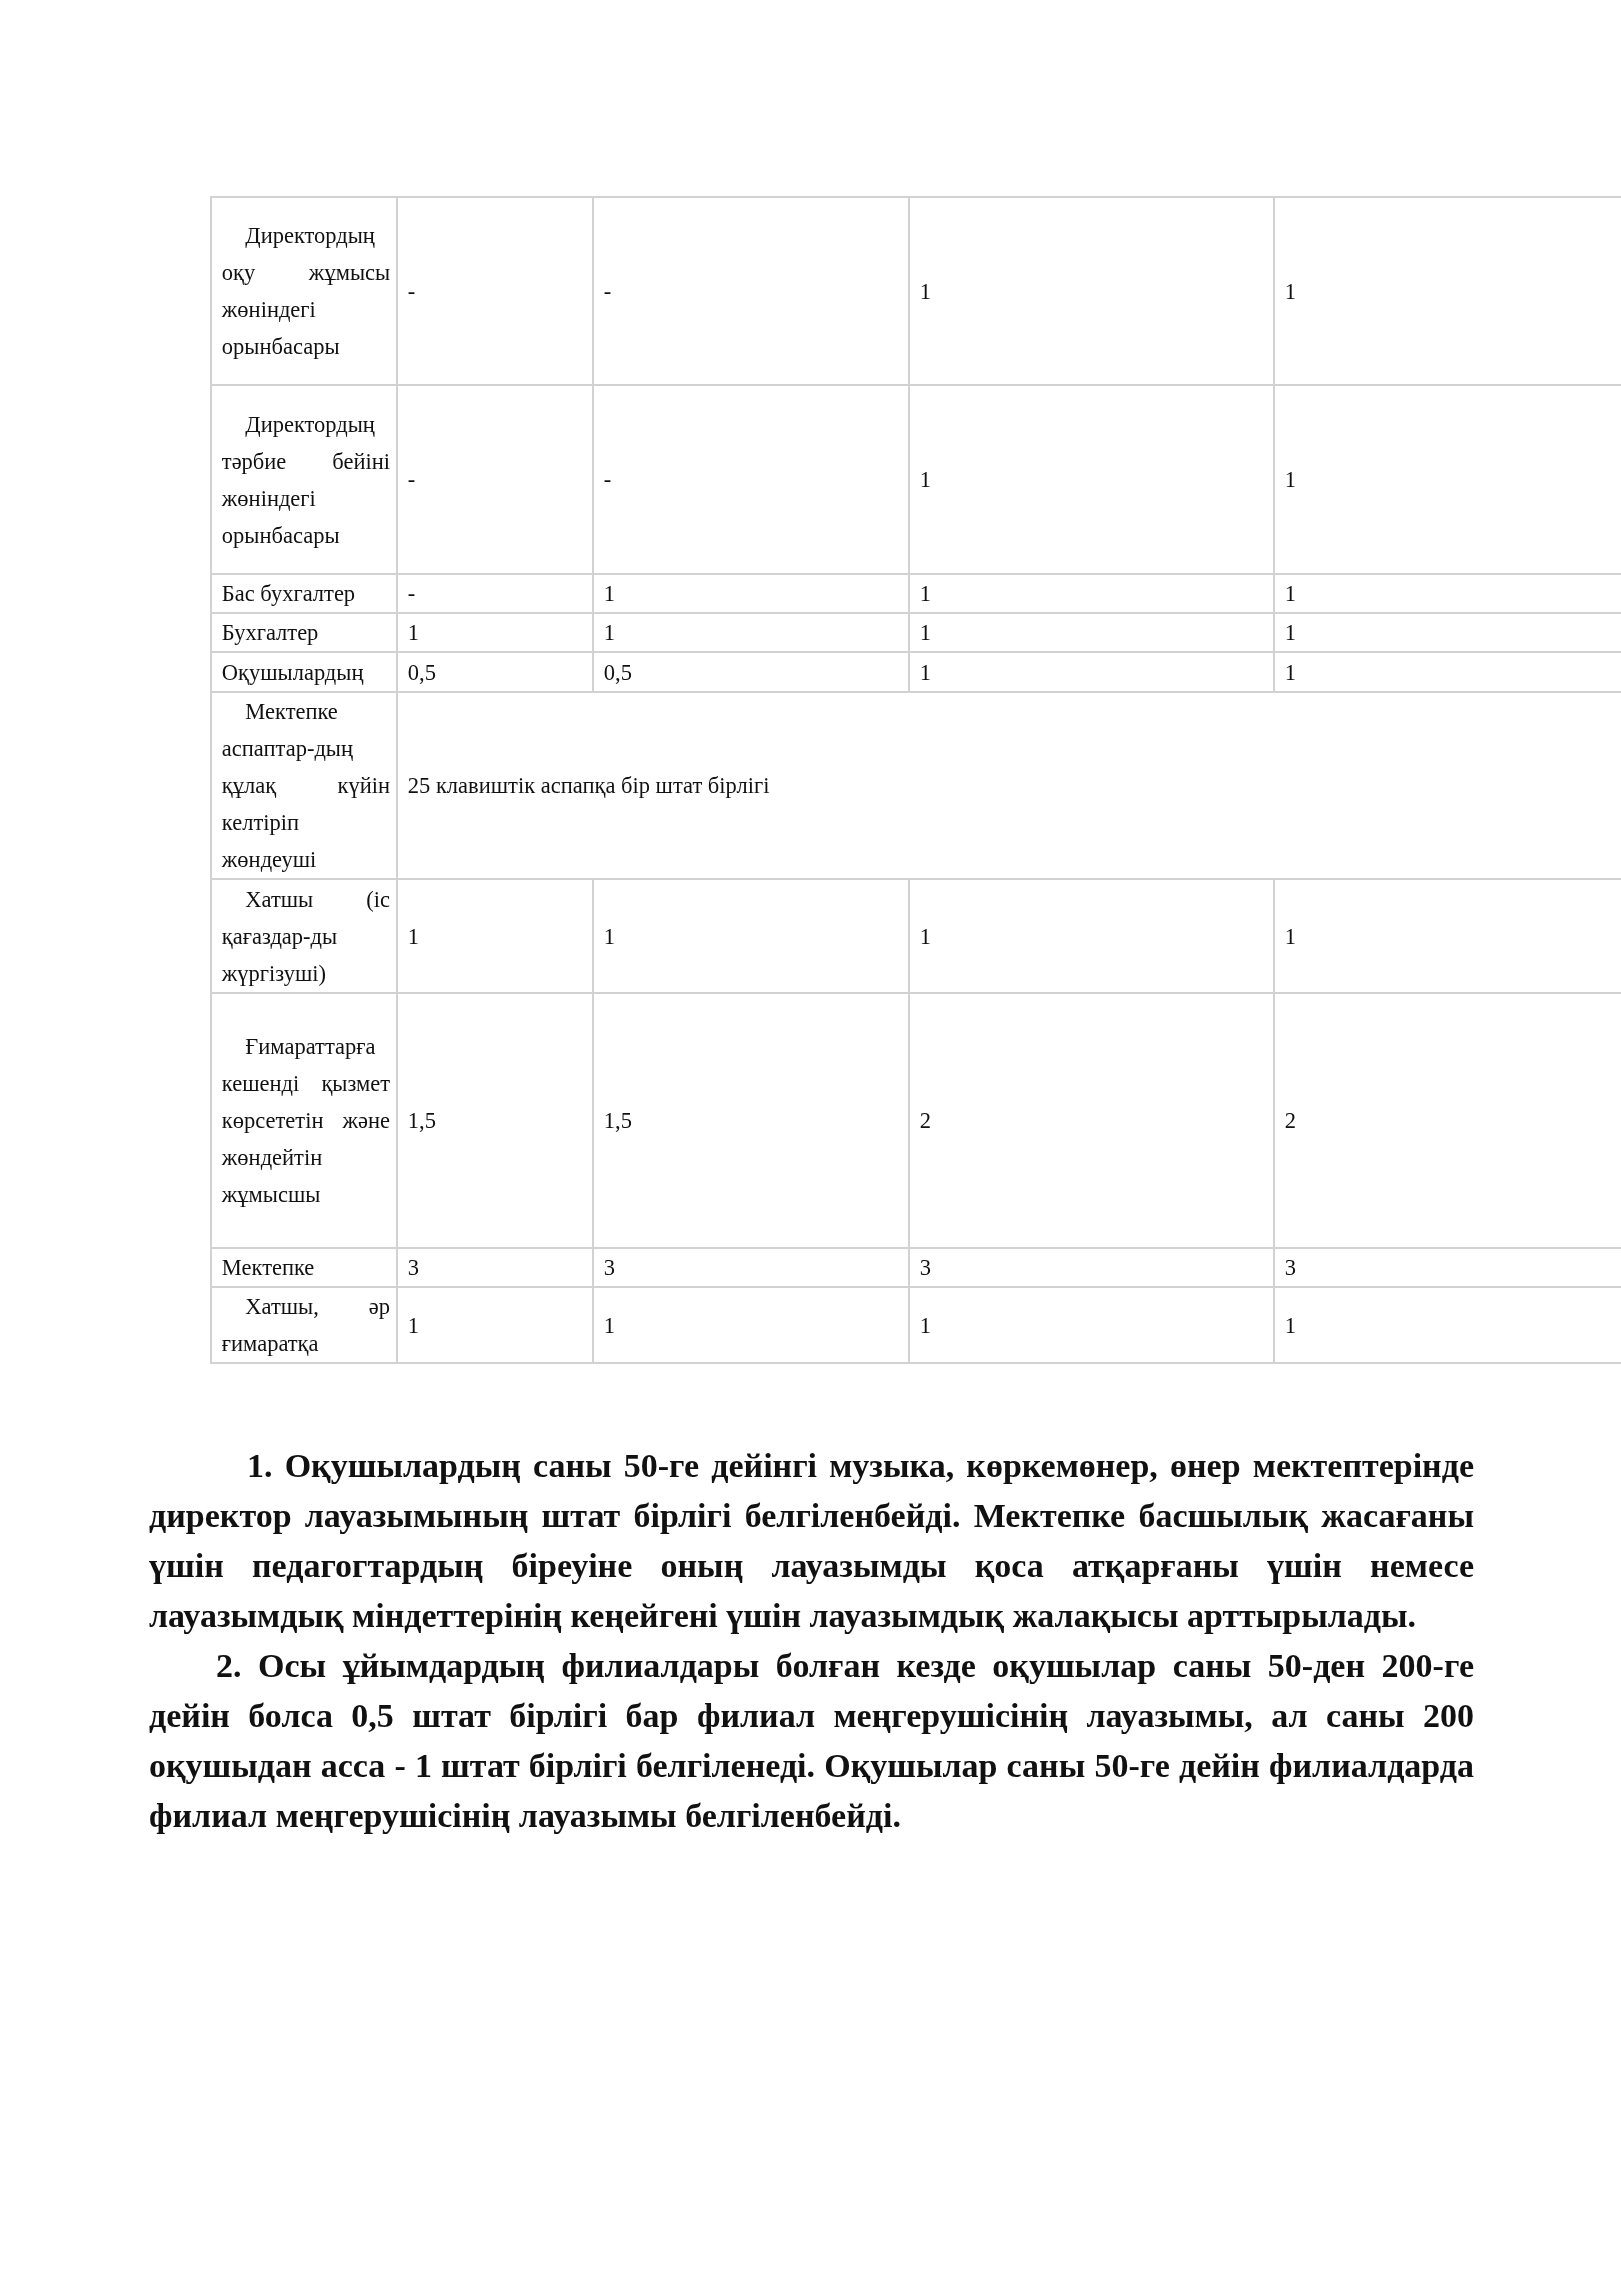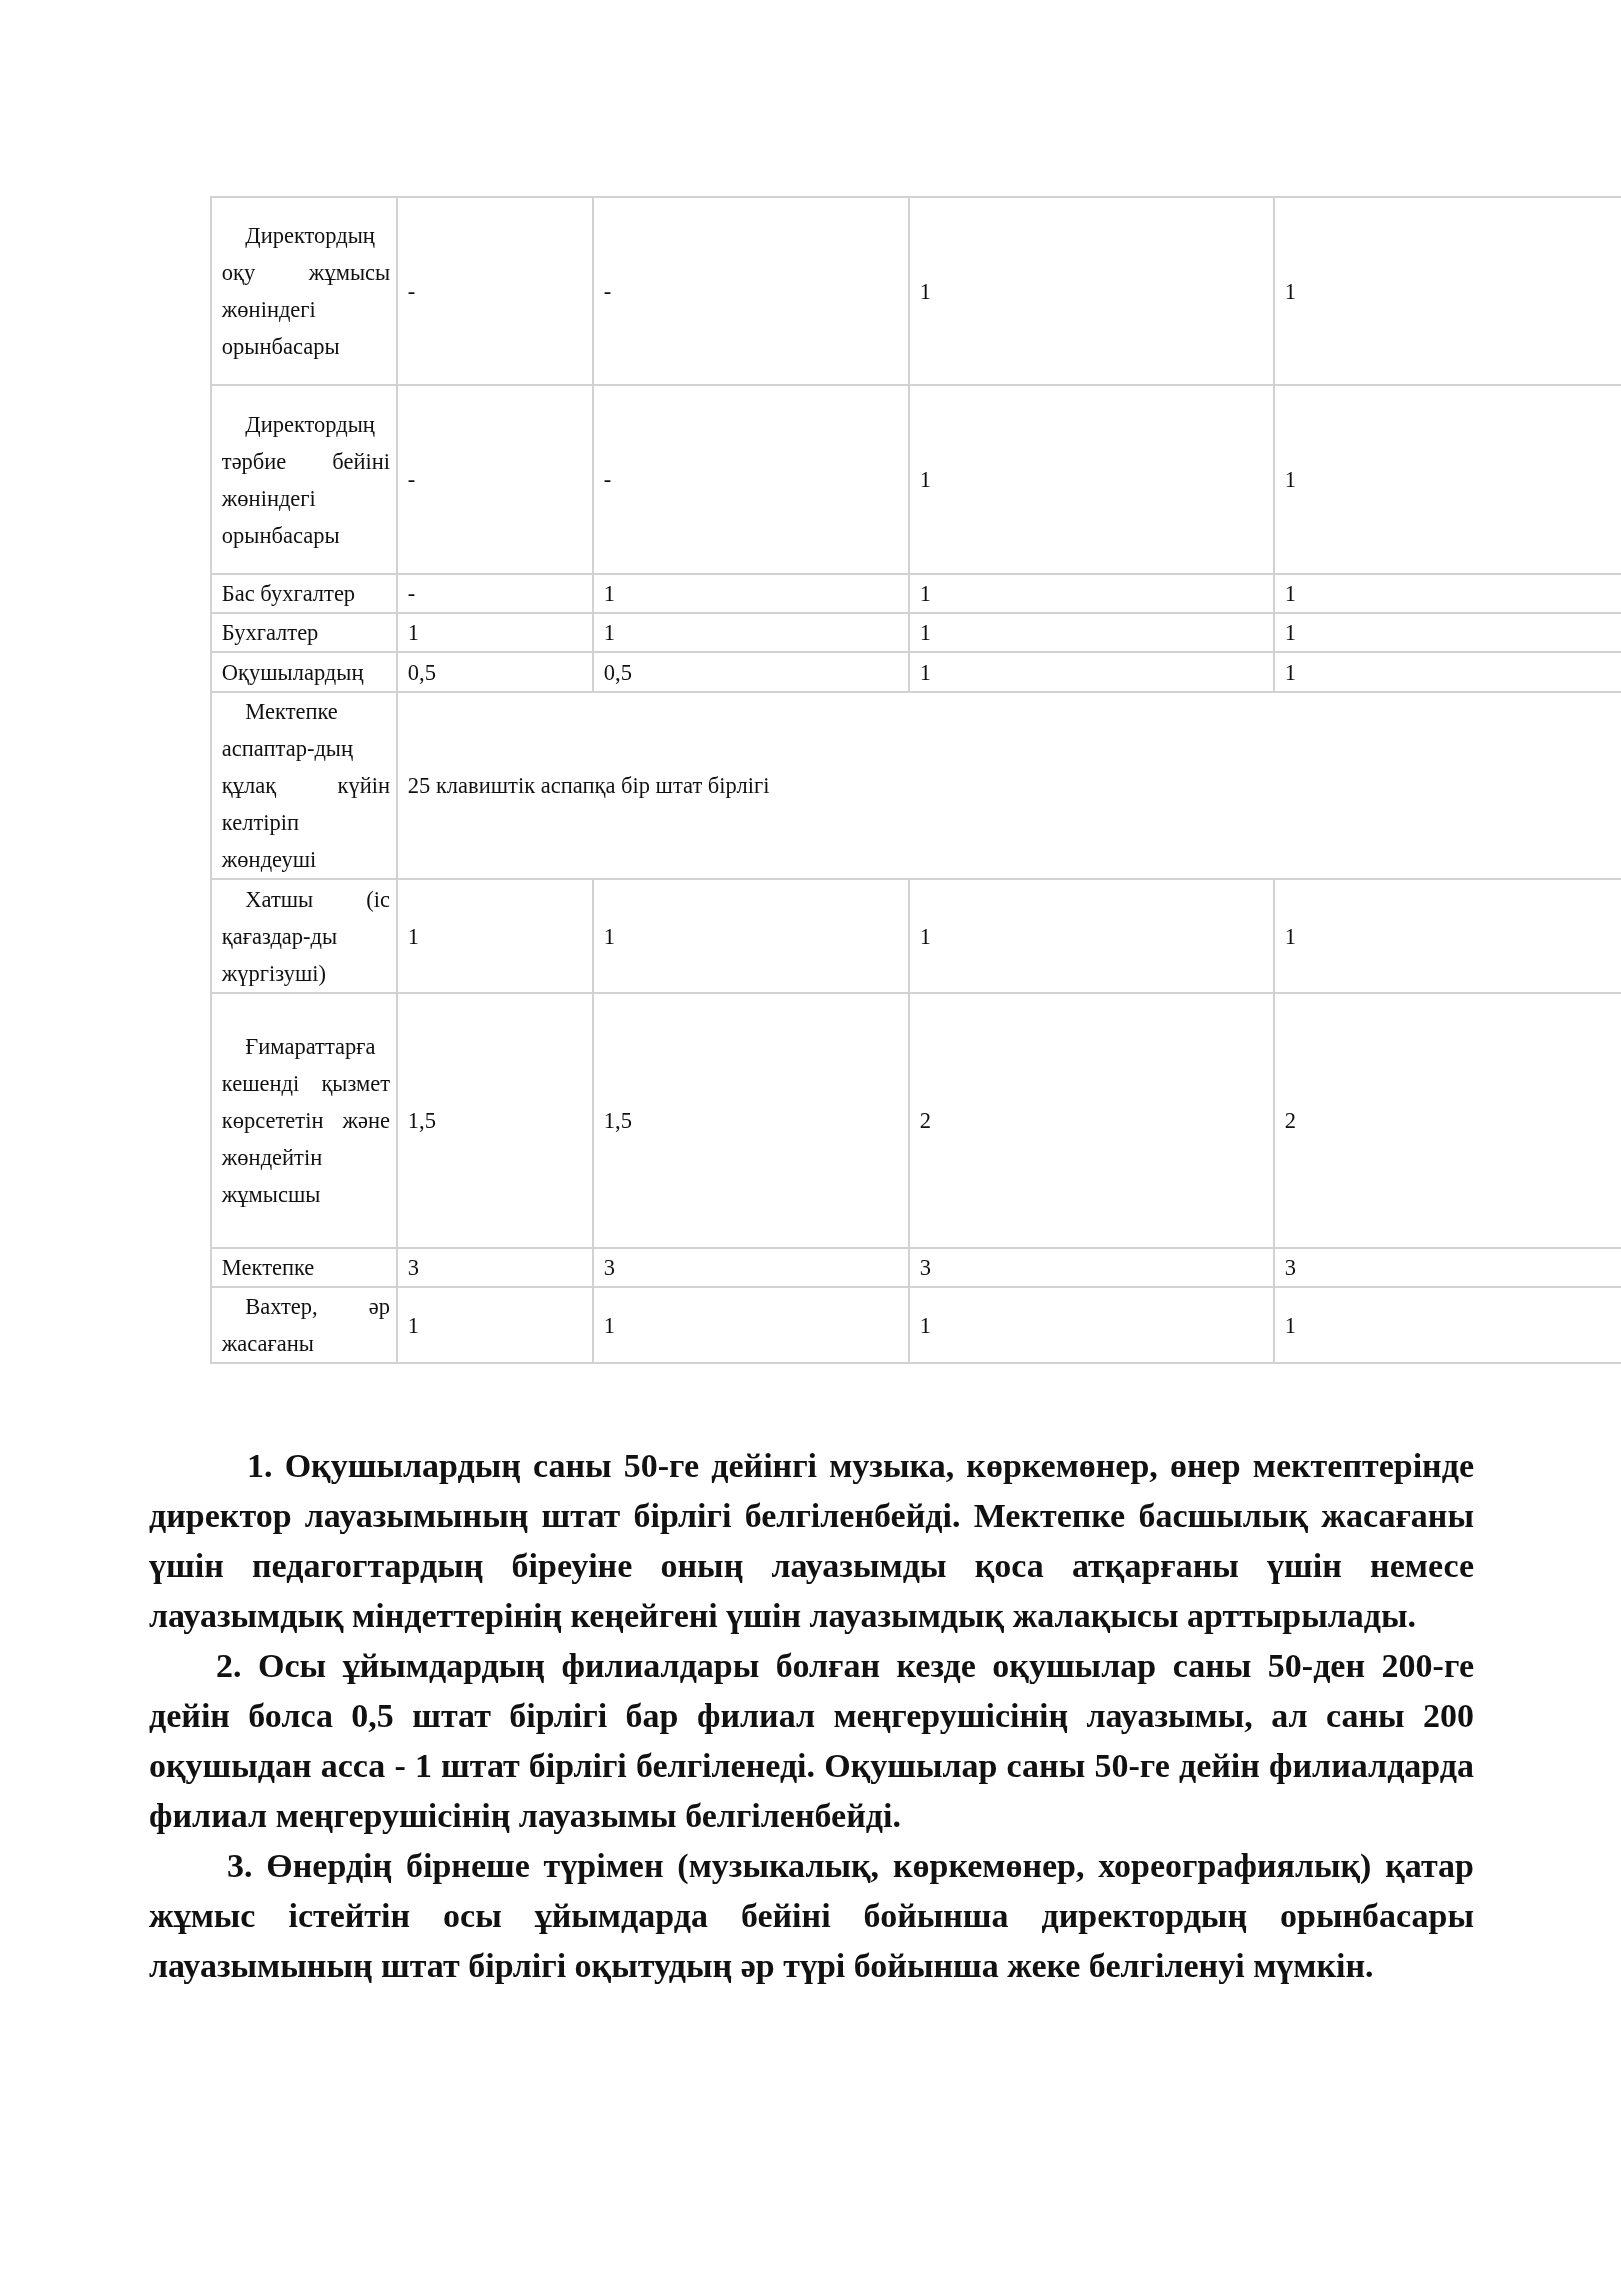--- a/index.html
+++ b/index.html
@@ -101,29 +101,28 @@
       </tr>
       <tr style="height:39px">
         <td class="label">Мектепке</td>
         <td>3</td>
         <td>3</td>
         <td>3</td>
         <td>3</td>
         <td>3</td>
       </tr>
       <tr style="height:75px">
-        <td class="label"><span class="ind"></span><span>Вахтер, әр жасағаны</span></td>
+        <td class="label"><span class="ind"></span><span>Хатшы, әр ғимаратқа</span></td>
         <td>1</td>
         <td>1</td>
         <td>1</td>
         <td>1</td>
         <td>1</td>
       </tr>
     </tbody>
   </table>
 </div>
 
 <div class="notes">
   <p style="text-indent:98px">1. Оқушылардың саны 50-ге дейінгі музыка, көркемөнер, өнер мектептерінде директор лауазымының штат бірлігі белгіленбейді. Мектепке басшылық жасағаны үшін педагогтардың біреуіне оның лауазымды қоса атқарғаны үшін немесе лауазымдық міндеттерінің кеңейгені үшін лауазымдық жалақысы арттырылады.</p>
   <p style="text-indent:67px">2. Осы ұйымдардың филиалдары болған кезде оқушылар саны 50-ден 200-ге дейін болса 0,5 штат бірлігі бар филиал меңгерушісінің лауазымы, ал саны 200 оқушыдан асса - 1 штат бірлігі белгіленеді. Оқушылар саны 50-ге дейін филиалдарда филиал меңгерушісінің лауазымы белгіленбейді.</p>
-  <p style="text-indent:78px">3. Өнердің бірнеше түрімен (музыкалық, көркемөнер, хореографиялық) қатар жұмыс істейтін осы ұйымдарда бейіні бойынша директордың орынбасары лауазымының штат бірлігі оқытудың әр түрі бойынша жеке белгіленуі мүмкін.</p>
 </div>
 
 
 </body></html>

